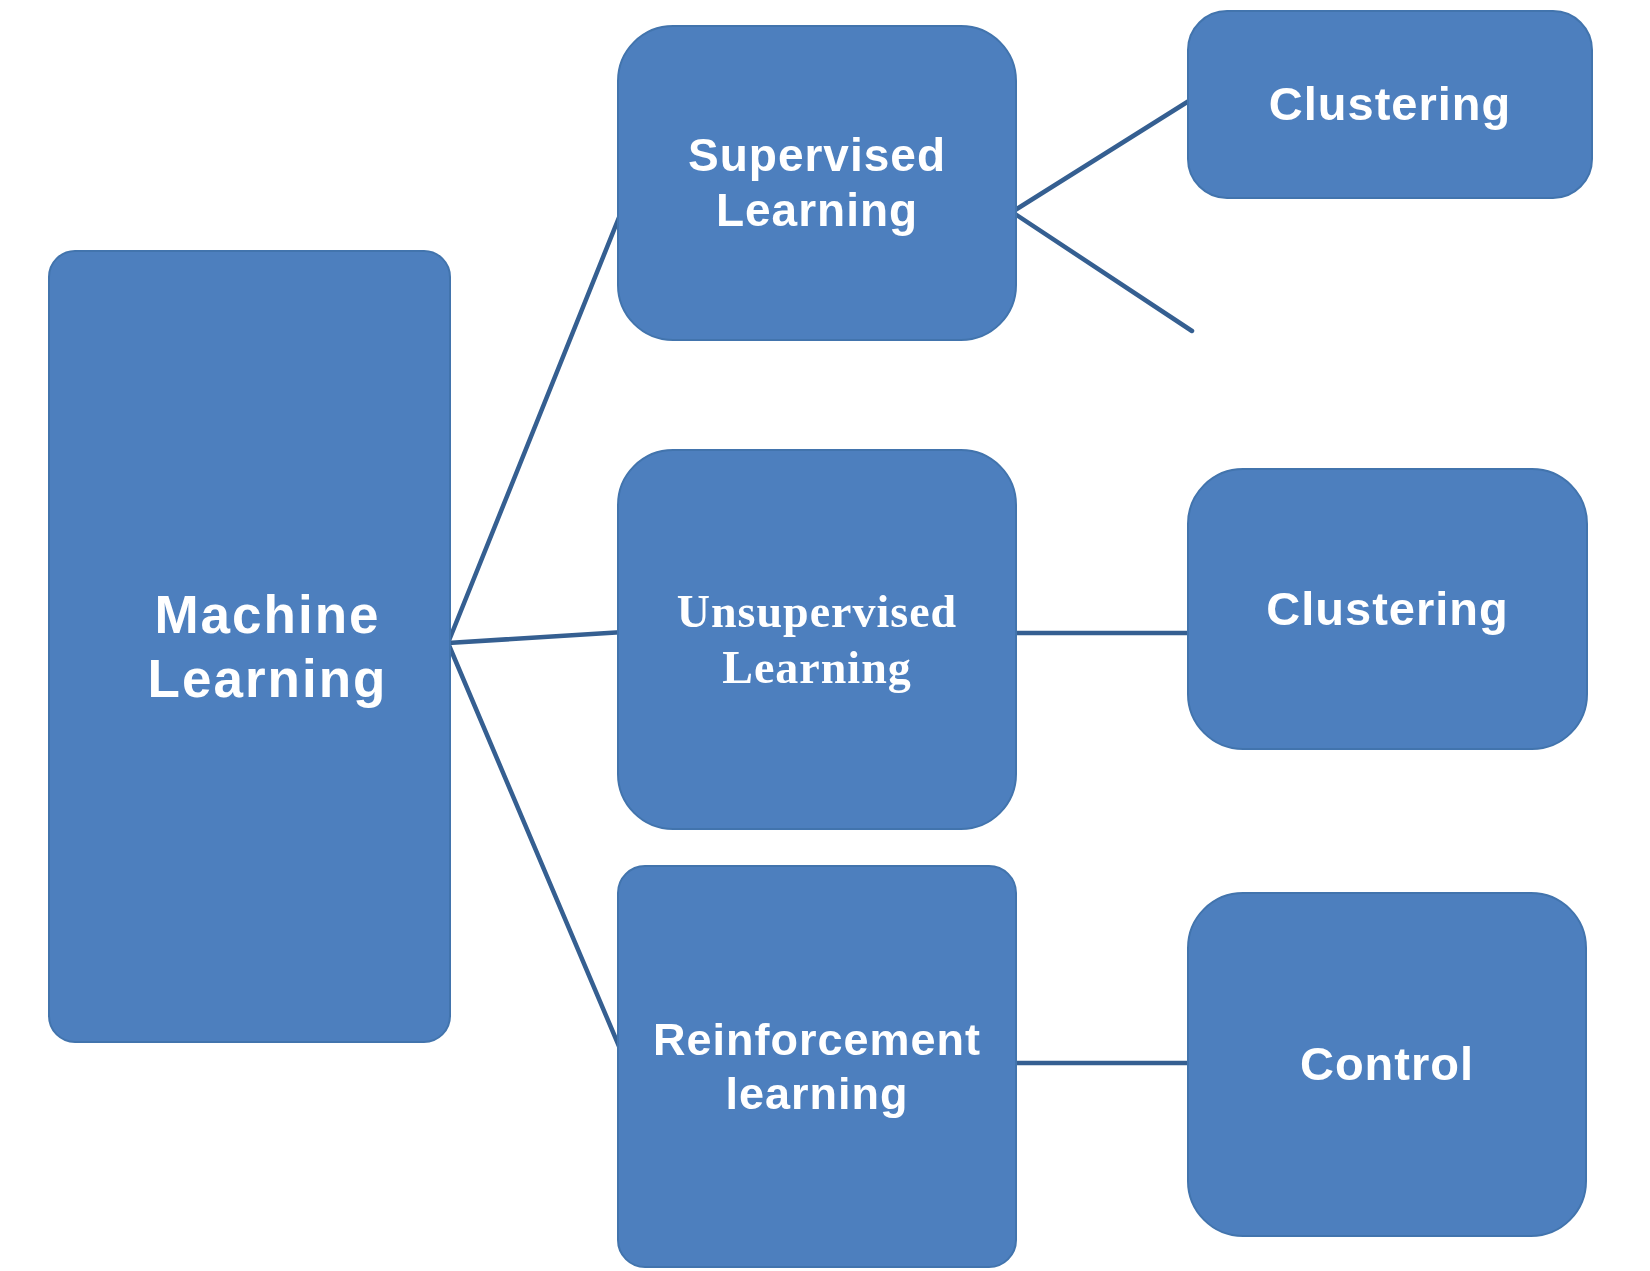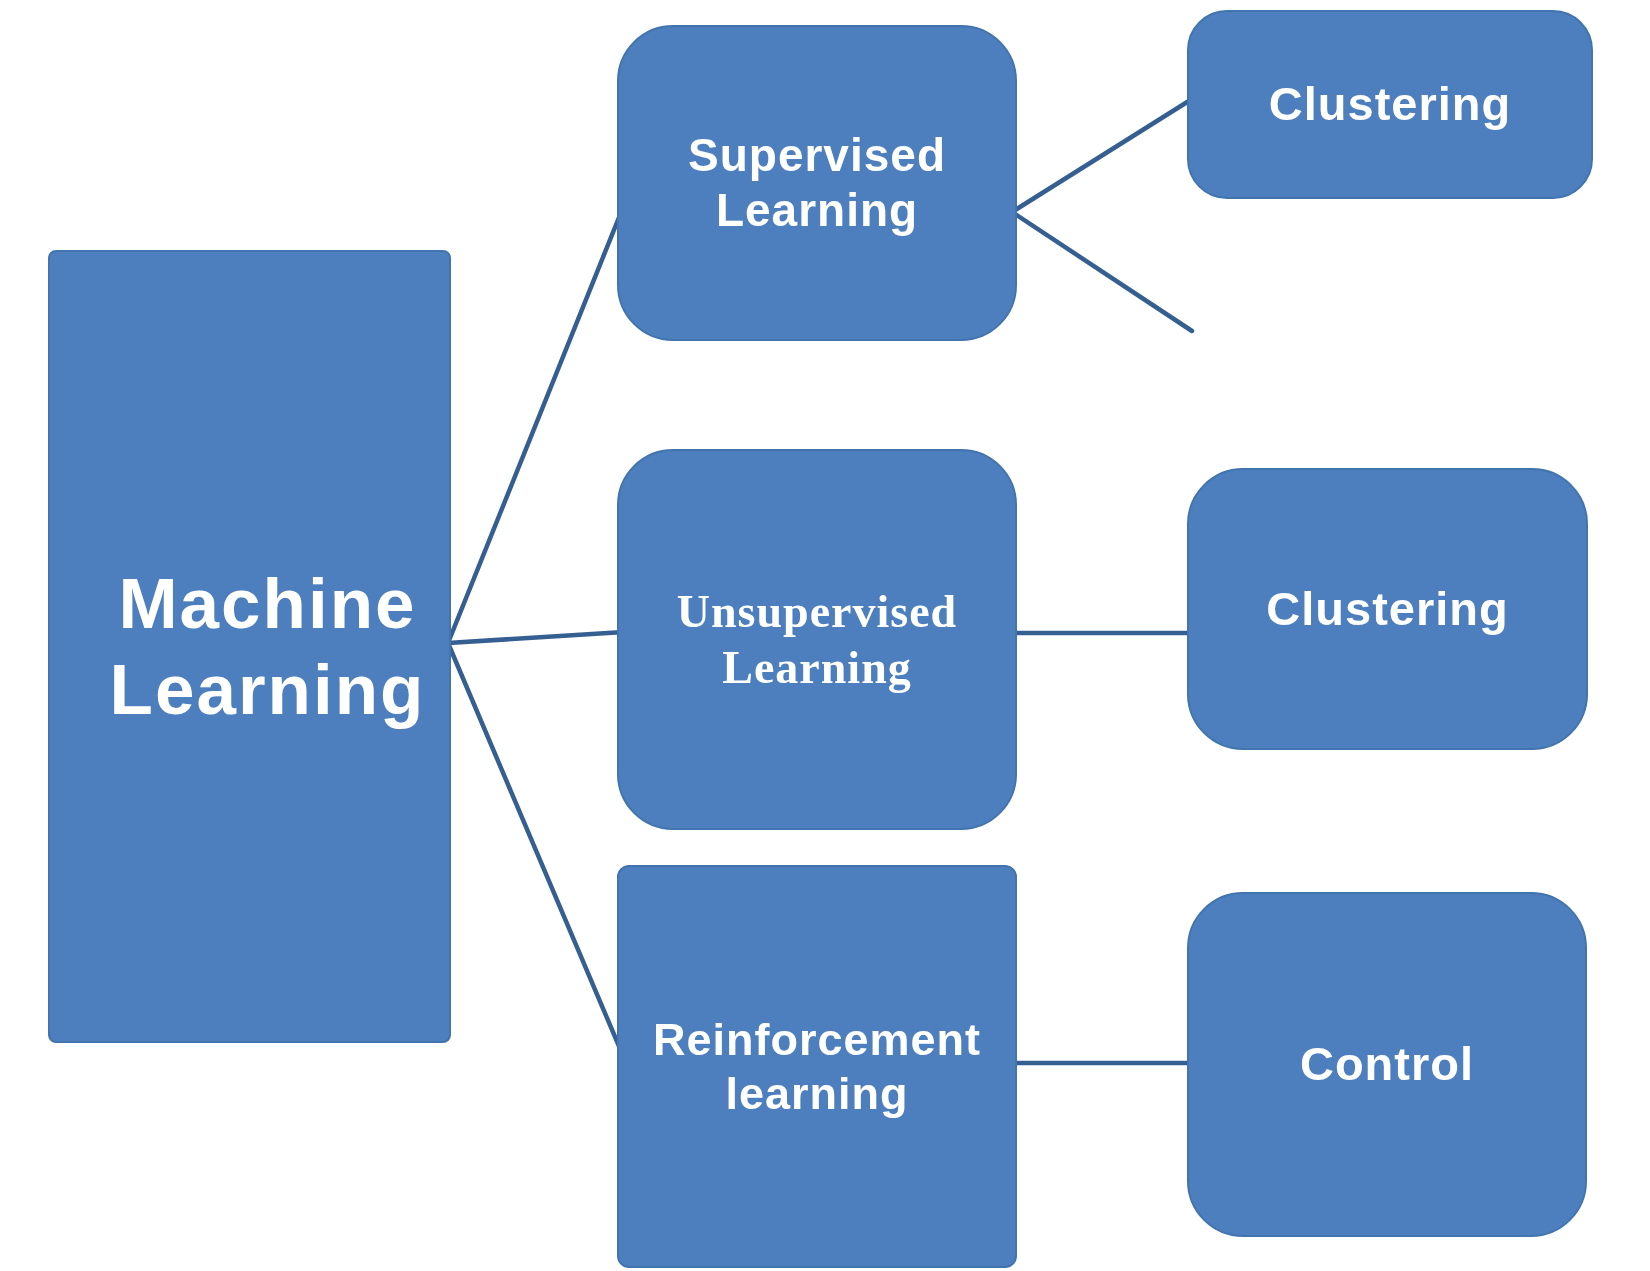--- a/index.html
+++ b/index.html
@@ -39,24 +39,24 @@
     display: flex;
     align-items: center;
     justify-content: center;
     text-align: center;
     font-weight: 700;
     white-space: pre-line;
     letter-spacing: 1px;
     line-height: 1.2;
   }
   
-  .n-ml   { left: 48px;   top: 250px;  width: 403px; height: 793px; border-radius: 8px; font-size: 71px; letter-spacing: 2px; padding-left: 36px; }
+  .n-ml   { left: 48px;   top: 250px;  width: 403px; height: 793px; border-radius: 27px; font-size: 53px; letter-spacing: 2px; padding-left: 36px; }
   .n-sup  { left: 617px;  top: 25px;   width: 400px; height: 316px; border-radius: 56px; font-size: 46px; }
   .n-unsup{ left: 617px;  top: 449px;  width: 400px; height: 381px; border-radius: 56px; font-size: 46px; font-family: Liberation Serif, serif; }
-  .n-rein { left: 617px;  top: 865px;  width: 400px; height: 403px; border-radius: 12px; font-size: 45px; }
+  .n-rein { left: 617px;  top: 865px;  width: 400px; height: 403px; border-radius: 28px; font-size: 45px; }
   .n-reg  { left: 1187px; top: 10px;   width: 406px; height: 189px; border-radius: 40px; font-size: 47px; }
   .n-cls  { left: 1187px; top: 236px;  width: 406px; height: 194px; border-radius: 40px; font-size: 44px; }
   .n-clu  { left: 1187px; top: 468px;  width: 401px; height: 282px; border-radius: 56px; font-size: 47px; }
   .n-ctl  { left: 1187px; top: 892px;  width: 400px; height: 345px; border-radius: 56px; font-size: 47px; }
 </style>
 </head>
 <body>
 
 <div class="canvas">
 

